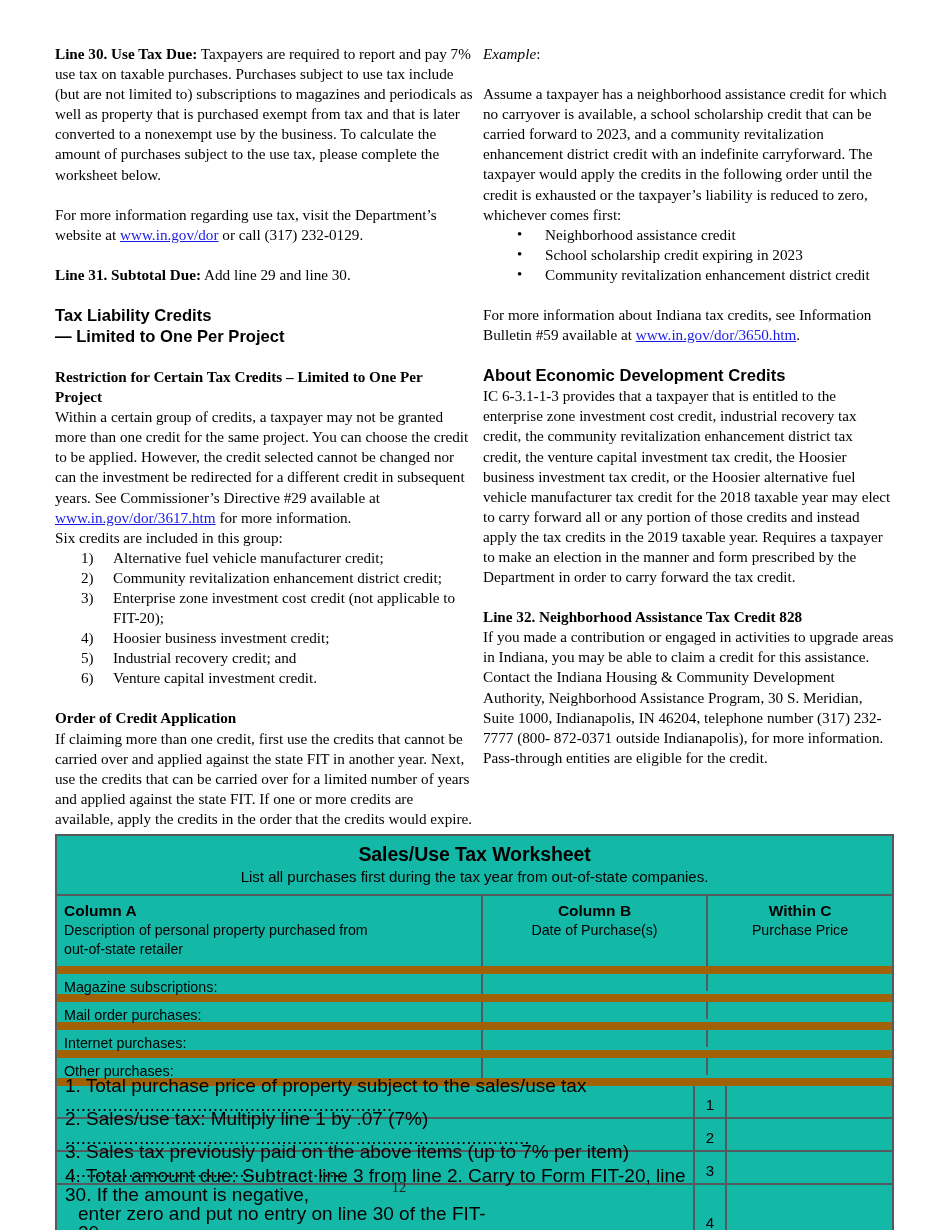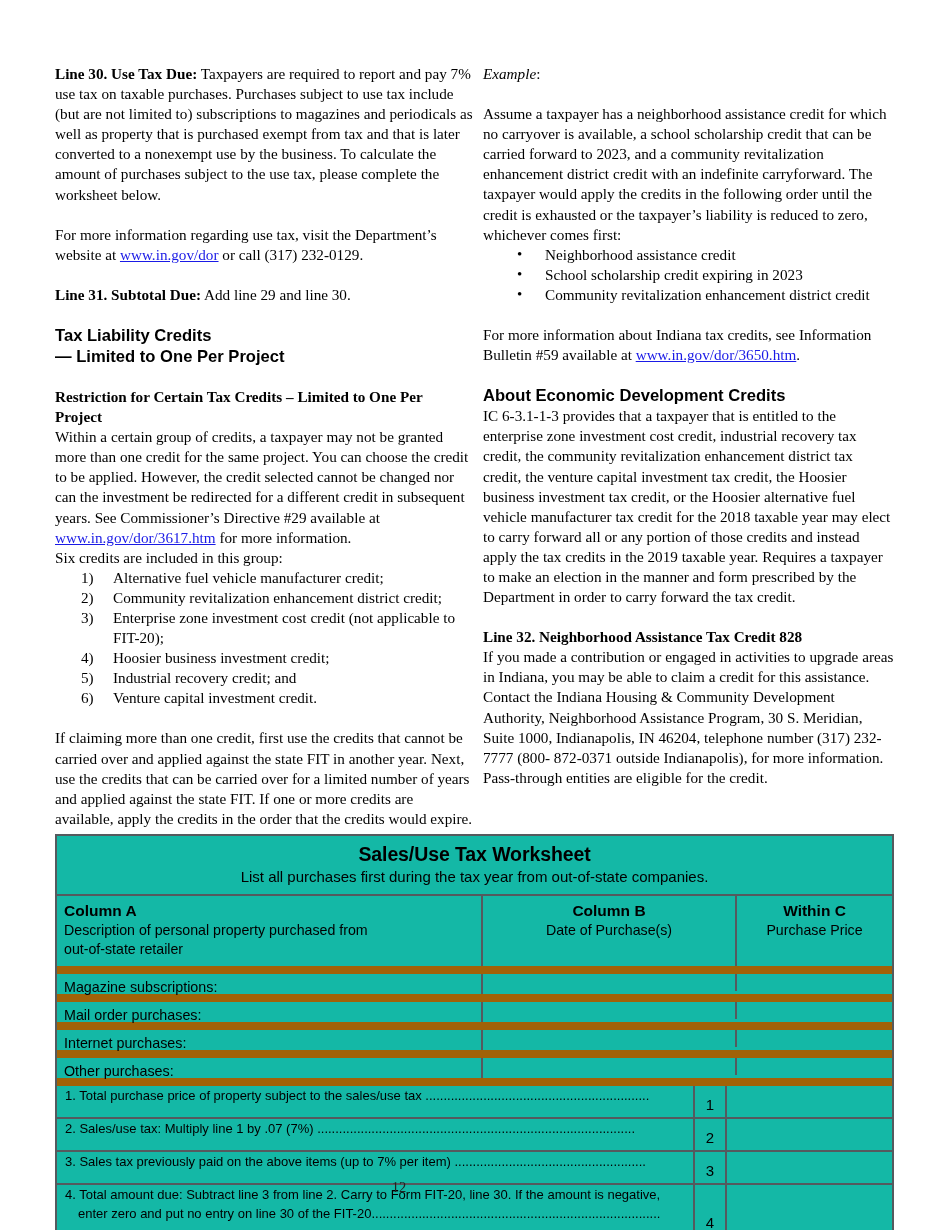--- a/index.html
+++ b/index.html
@@ -19,21 +19,21 @@
     position: absolute;
     left: 0; top: 0;
     width: 950px;
     height: 1230px;
     overflow: hidden;
   }
 
   
   .col {
     position: absolute;
-    top: 64px;
+    top: 44px;
     font-family: "Liberation Serif", serif;
     font-size: 15.2px;
     line-height: 20.1px;
     text-align: left;
   }
   .col-left  { left: 55px;  width: 418px; }
   .col-right { left: 483px; width: 412px; }
 
   p.para {
     margin: 0 0 20px 0;
@@ -129,21 +129,21 @@
     margin-top: 1px;
   }
 
   .ws-row {
     display: flex;
     border-bottom: 8px solid #a16207;
   }
   .ws-row:last-child { border-bottom: none; }
 
   .cell-a { width: 424px; box-sizing: border-box; padding: 4px 7px 5px 7px; }
-  .cell-b { width: 254px; box-sizing: border-box; padding: 4px 7px 16px 7px;
+  .cell-b { width: 225px; box-sizing: border-box; padding: 4px 7px 16px 7px;
             border-left: 2px solid #555a5e; }
   .cell-c { flex: 1;      box-sizing: border-box; padding: 4px 7px 5px 7px;
             border-left: 2px solid #555a5e; }
 
   .colhdr-row .cell-a,
   .colhdr-row .cell-b,
   .colhdr-row .cell-c { padding-top: 5px; padding-bottom: 8px; }
 
   .col-label {
     font-size: 15.5px;
@@ -169,21 +169,21 @@
   .calc-row {
     display: flex;
     border-bottom: 2px solid #555a5e;
     align-items: stretch;
   }
   .calc-row:last-child { border-bottom: none; }
   .calc-text {
     flex: 1;
     box-sizing: border-box;
     padding: 5px 6px 18px 8px;
-    font-size: 13px;
+    font-size: 19px;
     line-height: 19px;
     display: flex;
     flex-direction: column;
     justify-content: center;
   }
   .calc-num {
     width: 32px;
     box-sizing: border-box;
     border-left: 2px solid #555a5e;
     font-size: 15px;
@@ -241,20 +241,21 @@
       <li><span class="mark">1)</span><span>Alternative fuel vehicle manufacturer credit;</span></li>
       <li><span class="mark">2)</span><span>Community revitalization enhancement district credit;</span></li>
       <li><span class="mark">3)</span><span>Enterprise zone investment cost credit (not applicable to FIT-20);</span></li>
       <li><span class="mark">4)</span><span>Hoosier business investment credit;</span></li>
       <li><span class="mark">5)</span><span>Industrial recovery credit; and</span></li>
       <li><span class="mark">6)</span><span>Venture capital investment credit.</span></li>
     </ol>
 
     <div class="spacer-line"></div>
 
+    <p class="sub-head">Order of Credit Application</p>
     <p class="tight">If claiming more than one credit, first use the credits that cannot be carried over and applied against the state FIT in another year. Next, use the credits that can be carried over for a limited number of years and applied against the state FIT. If one or more credits are available, apply the credits in the order that the credits would expire. Finally, use the credits that can be carried over and applied against the state FIT in another year.</p>
 
   </div>
 
   <div class="col col-right">
 
     <p class="para"><i class="run">Example</i><span>:</span></p>
 
     <p class="tight">Assume a taxpayer has a neighborhood assistance credit for which no carryover is available, a school scholarship credit that can be carried forward to 2023, and a community revitalization enhancement district credit with an indefinite carryforward. The taxpayer would apply the credits in the following order until the credit is exhausted or the taxpayer’s liability is reduced to zero, whichever comes first:</p>
 

